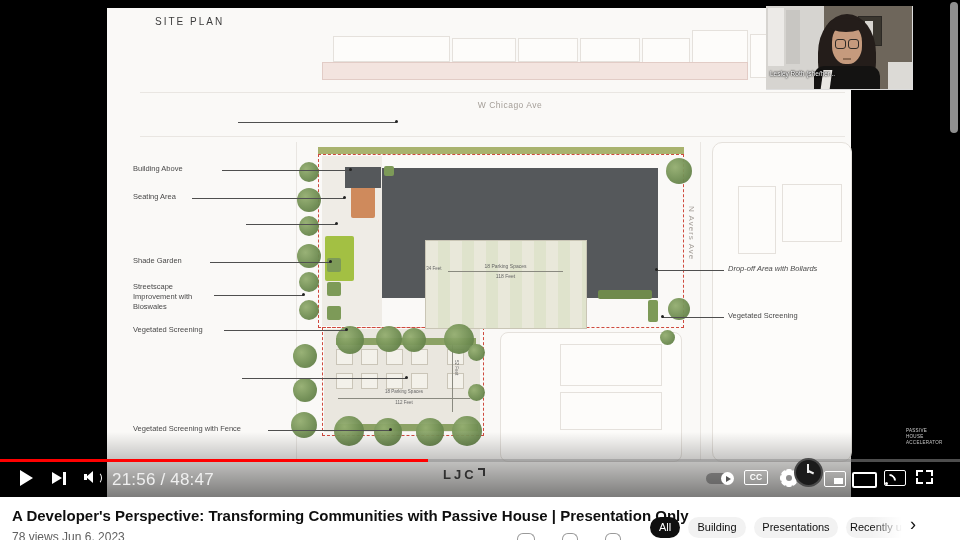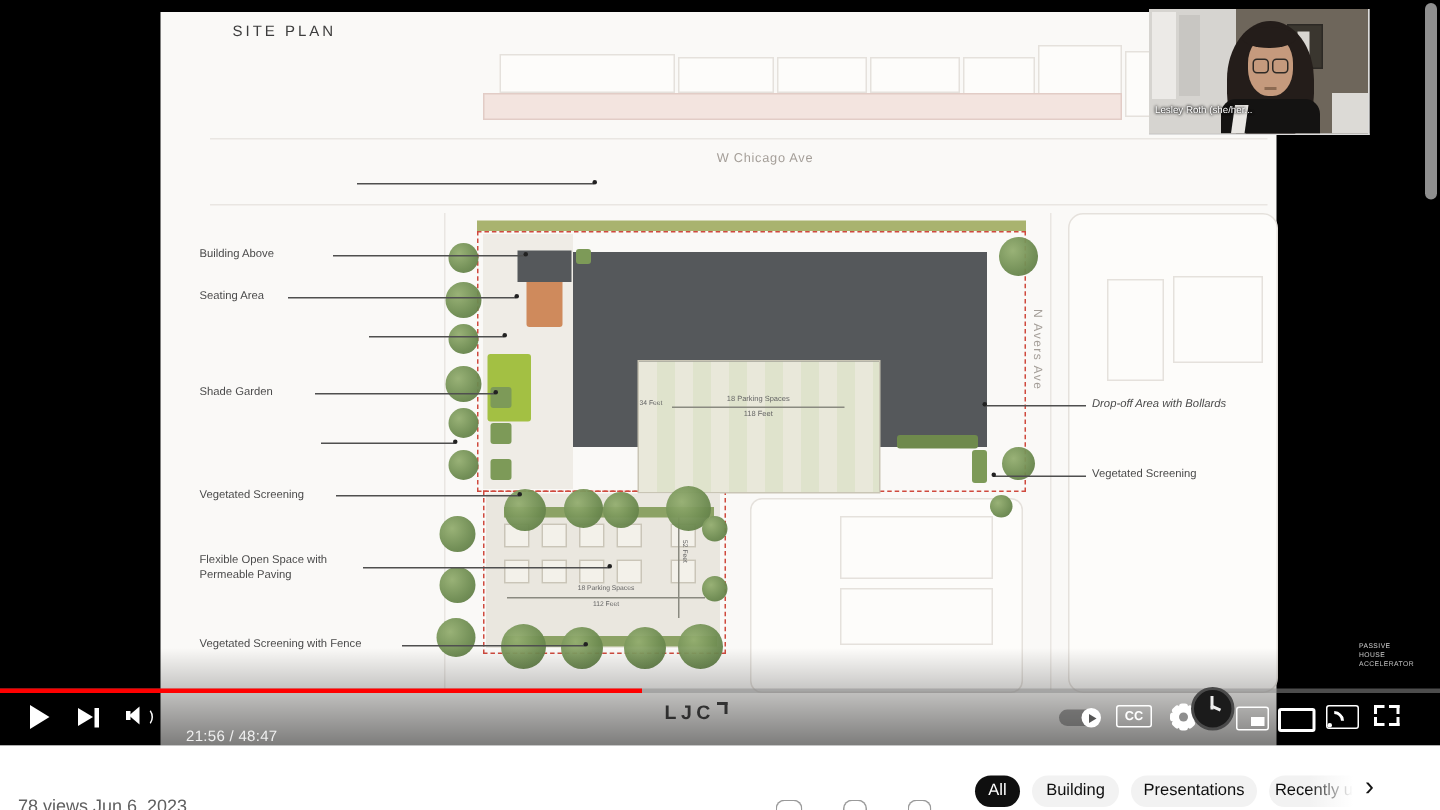--- a/index.html
+++ b/index.html
@@ -131,23 +131,24 @@
   <div class="a tree" style="left:468px;top:344px;width:17px;height:17px;"></div>
   <div class="a tree" style="left:468px;top:384px;width:17px;height:17px;"></div>
 
   <div class="a tree" style="left:666px;top:158px;width:26px;height:26px;"></div>
   <div class="a tree" style="left:668px;top:298px;width:22px;height:22px;"></div>
   <div class="a tree" style="left:660px;top:330px;width:15px;height:15px;"></div>
 
   <div class="a lbl" style="left:133px;top:164px;width:120px;">Building Above</div>
   <div class="a lbl" style="left:133px;top:192px;width:120px;">Seating Area</div>
   <div class="a lbl" style="left:133px;top:256px;width:120px;">Shade Garden</div>
+  <div class="a lbl" style="left:133px;top:282px;width:120px;">Streetscape
+Improvement with
+Bioswales</div>
   <div class="a lbl" style="left:133px;top:325px;width:120px;">Vegetated Screening</div>
-  <div class="a lbl" style="left:133px;top:368px;width:130px;">Flexible Open Space with
-Permeable Paving</div>
   <div class="a lbl" style="left:133px;top:424px;width:140px;">Vegetated Screening with Fence</div>
 
   <div class="a lline" style="left:238px;top:122px;width:158px;"></div>
     <div class="a ldot" style="left:395px;top:120px;"></div>
   <div class="a lline" style="left:222px;top:170px;width:128px;"></div>
     <div class="a ldot" style="left:349px;top:168px;"></div>
   <div class="a lline" style="left:192px;top:198px;width:152px;"></div>
     <div class="a ldot" style="left:343px;top:196px;"></div>
   <div class="a lline" style="left:246px;top:224px;width:90px;"></div>
     <div class="a ldot" style="left:335px;top:222px;"></div>
@@ -203,21 +204,21 @@
   <div class="a tri" style="left:20px;top:470px;border-left:13px solid #fff;border-top:8px solid transparent;border-bottom:8px solid transparent;"></div>
   <div class="a" style="left:52px;top:472px;width:16px;height:13px;">
     <span class="a tri" style="left:0;top:0;border-left:10px solid #fff;border-top:6.5px solid transparent;border-bottom:6.5px solid transparent;"></span>
     <span class="a" style="left:11px;top:0;width:2.5px;height:13px;background:#fff;"></span>
   </div>
   <div class="a" style="left:84px;top:470px;width:20px;height:14px;">
     <span class="a" style="left:0;top:4px;width:3px;height:6px;background:#fff;"></span>
     <span class="a tri" style="left:2px;top:1px;border-right:7px solid #fff;border-top:6px solid transparent;border-bottom:6px solid transparent;"></span>
     <span class="a" style="left:9px;top:2px;width:7px;height:10px;border:1.5px solid transparent;border-right-color:#fff;border-radius:50%;"></span>
   </div>
-  <div class="a wtxt" style="left:112px;top:486px;font-size:10px;color:#efefef;letter-spacing:.2px;margin-left:12px;">21:56 / 48:47</div>
+  <div class="a wtxt" style="left:112px;top:470px;font-size:17px;color:#efefef;letter-spacing:.2px;">21:56 / 48:47</div>
 
   <div class="a" style="left:706px;top:473px;width:27px;height:11px;background:rgba(70,70,70,.55);border-radius:6px;">
     <span class="a" style="left:15px;top:-1px;width:13px;height:13px;background:#fff;border-radius:50%;"></span>
     <span class="a tri" style="left:20px;top:3px;border-left:5px solid #555;border-top:3.5px solid transparent;border-bottom:3.5px solid transparent;"></span>
   </div>
   <div class="a wtxt" style="left:744px;top:470px;width:22px;height:13px;border:1.5px solid #fff;border-radius:2px;font-size:8.5px;font-weight:bold;text-align:center;line-height:13px;">CC</div>
   <div class="a" style="left:780px;top:469px;width:18px;height:18px;">
     <span class="a" style="left:0;top:6px;width:18px;height:6px;background:#fff;border-radius:2px;"></span>
     <span class="a" style="left:6px;top:0;width:6px;height:18px;background:#fff;border-radius:2px;"></span>
     <span class="a" style="left:0;top:6px;width:18px;height:6px;background:#fff;border-radius:2px;transform:rotate(45deg);"></span>
@@ -237,20 +238,21 @@
     <span class="a" style="left:0;bottom:0;width:3px;height:3px;background:#fff;border-radius:50%;"></span>
   </div>
   <div class="a" style="left:916px;top:470px;width:17px;height:14px;">
     <span class="a" style="left:0;top:0;width:5px;height:4px;border-left:2px solid #fff;border-top:2px solid #fff;"></span>
     <span class="a" style="right:0;top:0;width:5px;height:4px;border-right:2px solid #fff;border-top:2px solid #fff;"></span>
     <span class="a" style="left:0;bottom:0;width:5px;height:4px;border-left:2px solid #fff;border-bottom:2px solid #fff;"></span>
     <span class="a" style="right:0;bottom:0;width:5px;height:4px;border-right:2px solid #fff;border-bottom:2px solid #fff;"></span>
   </div>
 
   <div class="a" style="left:0;top:497px;width:960px;height:43px;background:#fff;"></div>
+  <div class="a" style="left:12px;top:507px;width:720px;font-size:15px;font-weight:600;color:#0f0f0f;">A Developer's Perspective: Transforming Communities with Passive House | Presentation Only</div>
   <div class="a" style="left:12px;top:530px;font-size:12px;color:#606060;">78 views  Jun 6, 2023</div>
 
   <div class="a" style="left:517px;top:533px;width:130px;height:10px;">
     <span class="a" style="left:0;top:0;width:16px;height:12px;border:1.5px solid #9a9a9a;border-radius:6px 6px 0 0;border-bottom:none;"></span>
     <span class="a" style="left:45px;top:0;width:14px;height:12px;border:1.5px solid #9a9a9a;border-radius:6px 6px 0 0;border-bottom:none;"></span>
     <span class="a" style="left:88px;top:0;width:14px;height:12px;border:1.5px solid #9a9a9a;border-radius:6px 6px 0 0;border-bottom:none;"></span>
   </div>
 
   <div class="a chip sel" style="left:650px;top:517px;width:30px;">All</div>
   <div class="a chip" style="left:688px;top:517px;width:58px;">Building</div>

